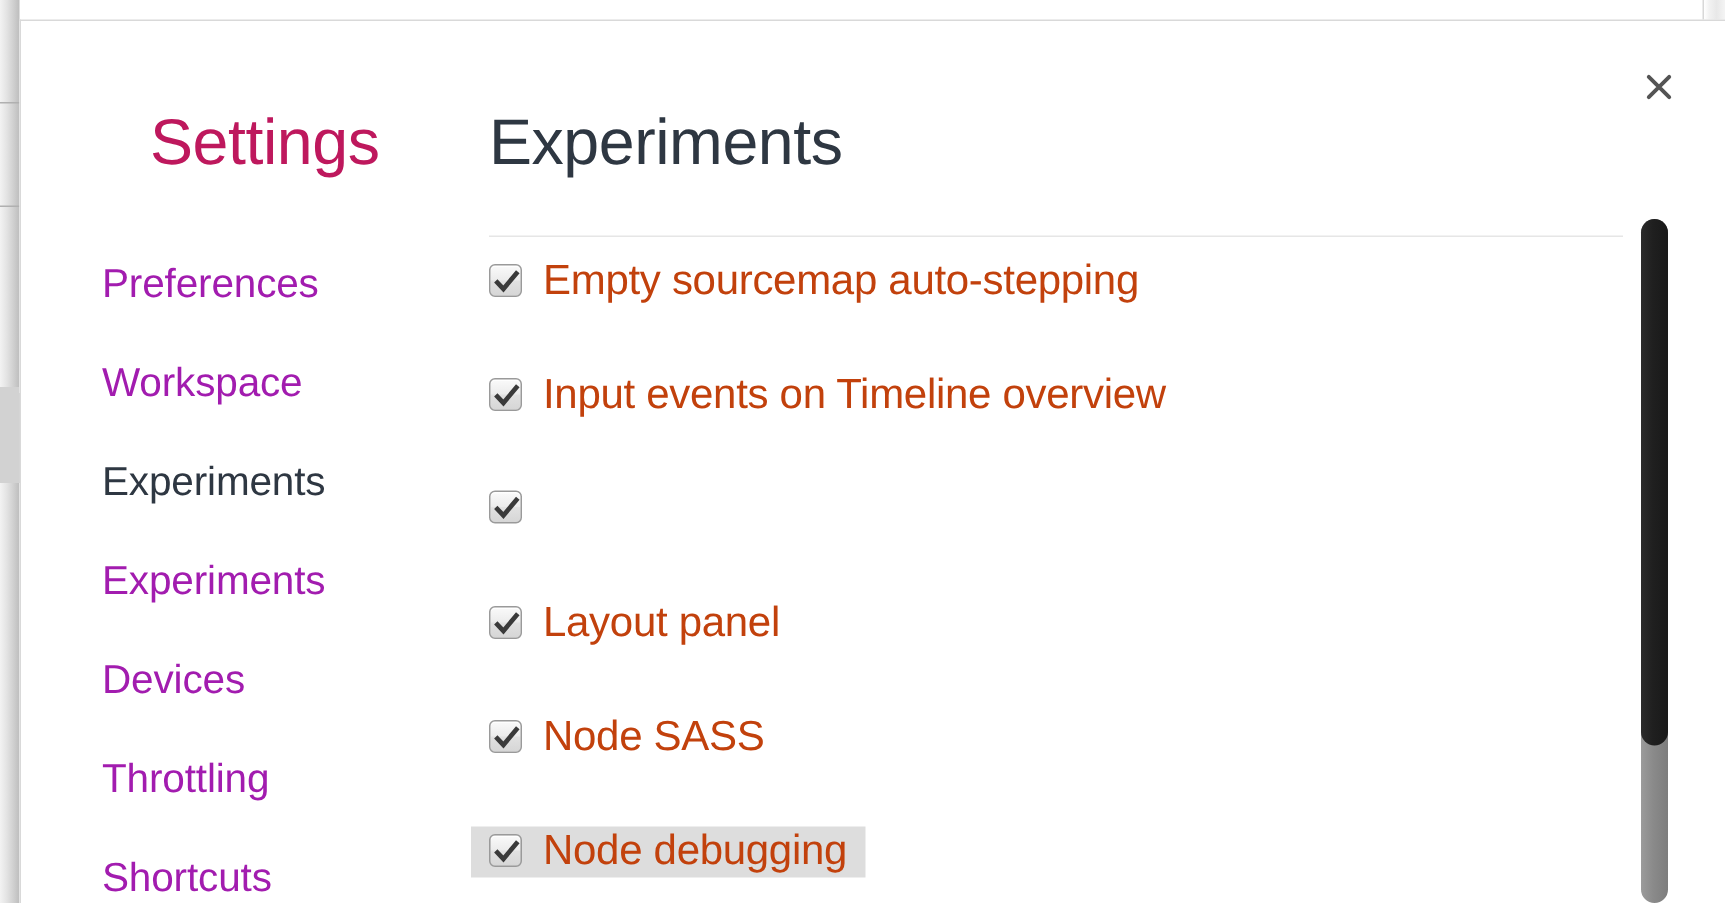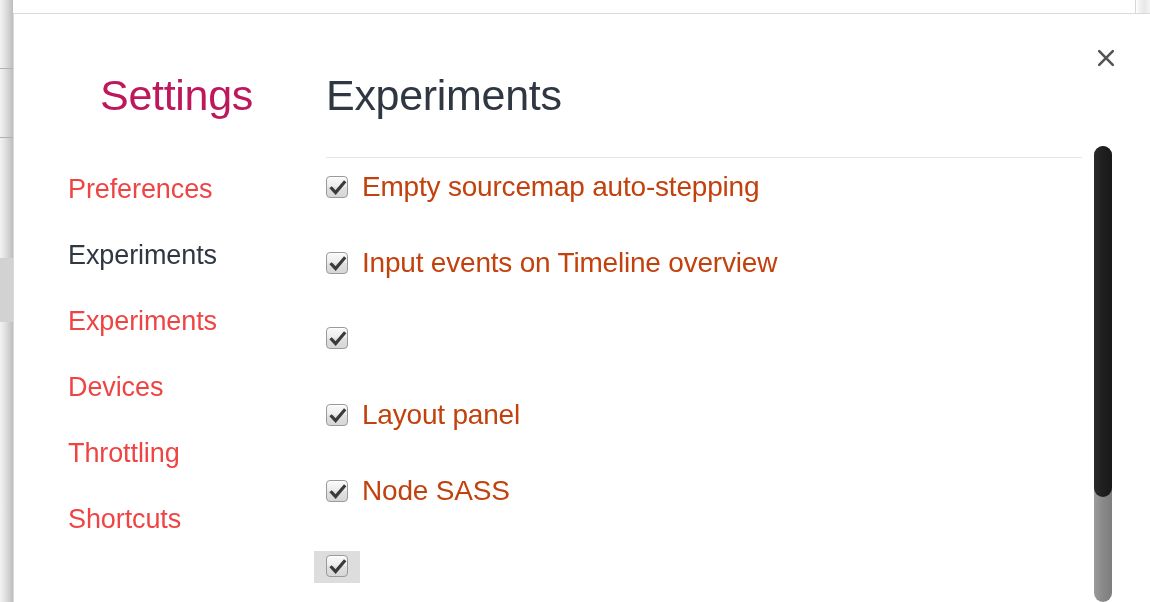--- a/index.html
+++ b/index.html
@@ -128,21 +128,21 @@
     left: 12px;
     top: 142px;
     width: 240px;
   }
   .sidebar-item {
     height: 66px;
     display: flex;
     align-items: center;
     font-size: 27px;
     font-weight: 400;
-    color: #ef4444;
+    color: #a21caf;
     letter-spacing: -0.1px;
     cursor: pointer;
     white-space: nowrap;
   }
   .sidebar-item.active {
     color: #2e3742;
   }
 
   
   #experiments-pane {
@@ -274,20 +274,23 @@
       </svg>
     </span>
   </div>
 
   <div id="settings-sidebar">
     <div id="sidebar-title">Settings</div>
     <div id="sidebar-list">
       <div class="sidebar-item">
         <span>Preferences</span>
       </div>
+      <div class="sidebar-item">
+        <span>Workspace</span>
+      </div>
       <div class="sidebar-item active">
         <span>Experiments</span>
       </div>
       <div class="sidebar-item">
         <span>Experiments</span>
       </div>
       <div class="sidebar-item">
         <span>Devices</span>
       </div>
       <div class="sidebar-item">
@@ -359,20 +362,21 @@
         </label>
       </div>
 
       <div class="experiment-row highlighted">
         <label class="hit">
           <span class="cb">
             <svg width="18" height="18" viewBox="0 0 18 18" aria-hidden="true">
               <path d="M2.6 9.4 L6.6 13.6 L15.2 3.4" fill="none" stroke="#3a3a3a" stroke-width="3.1" stroke-linecap="square" stroke-linejoin="miter"></path>
             </svg>
           </span>
+          <span class="experiment-label">Node debugging</span>
         </label>
       </div>
 
     </div>
   </div>
 
   <div id="dialog-scrollbar">
     <div id="dialog-scroll-track"></div>
     <div id="dialog-scroll-thumb"></div>
   </div>

